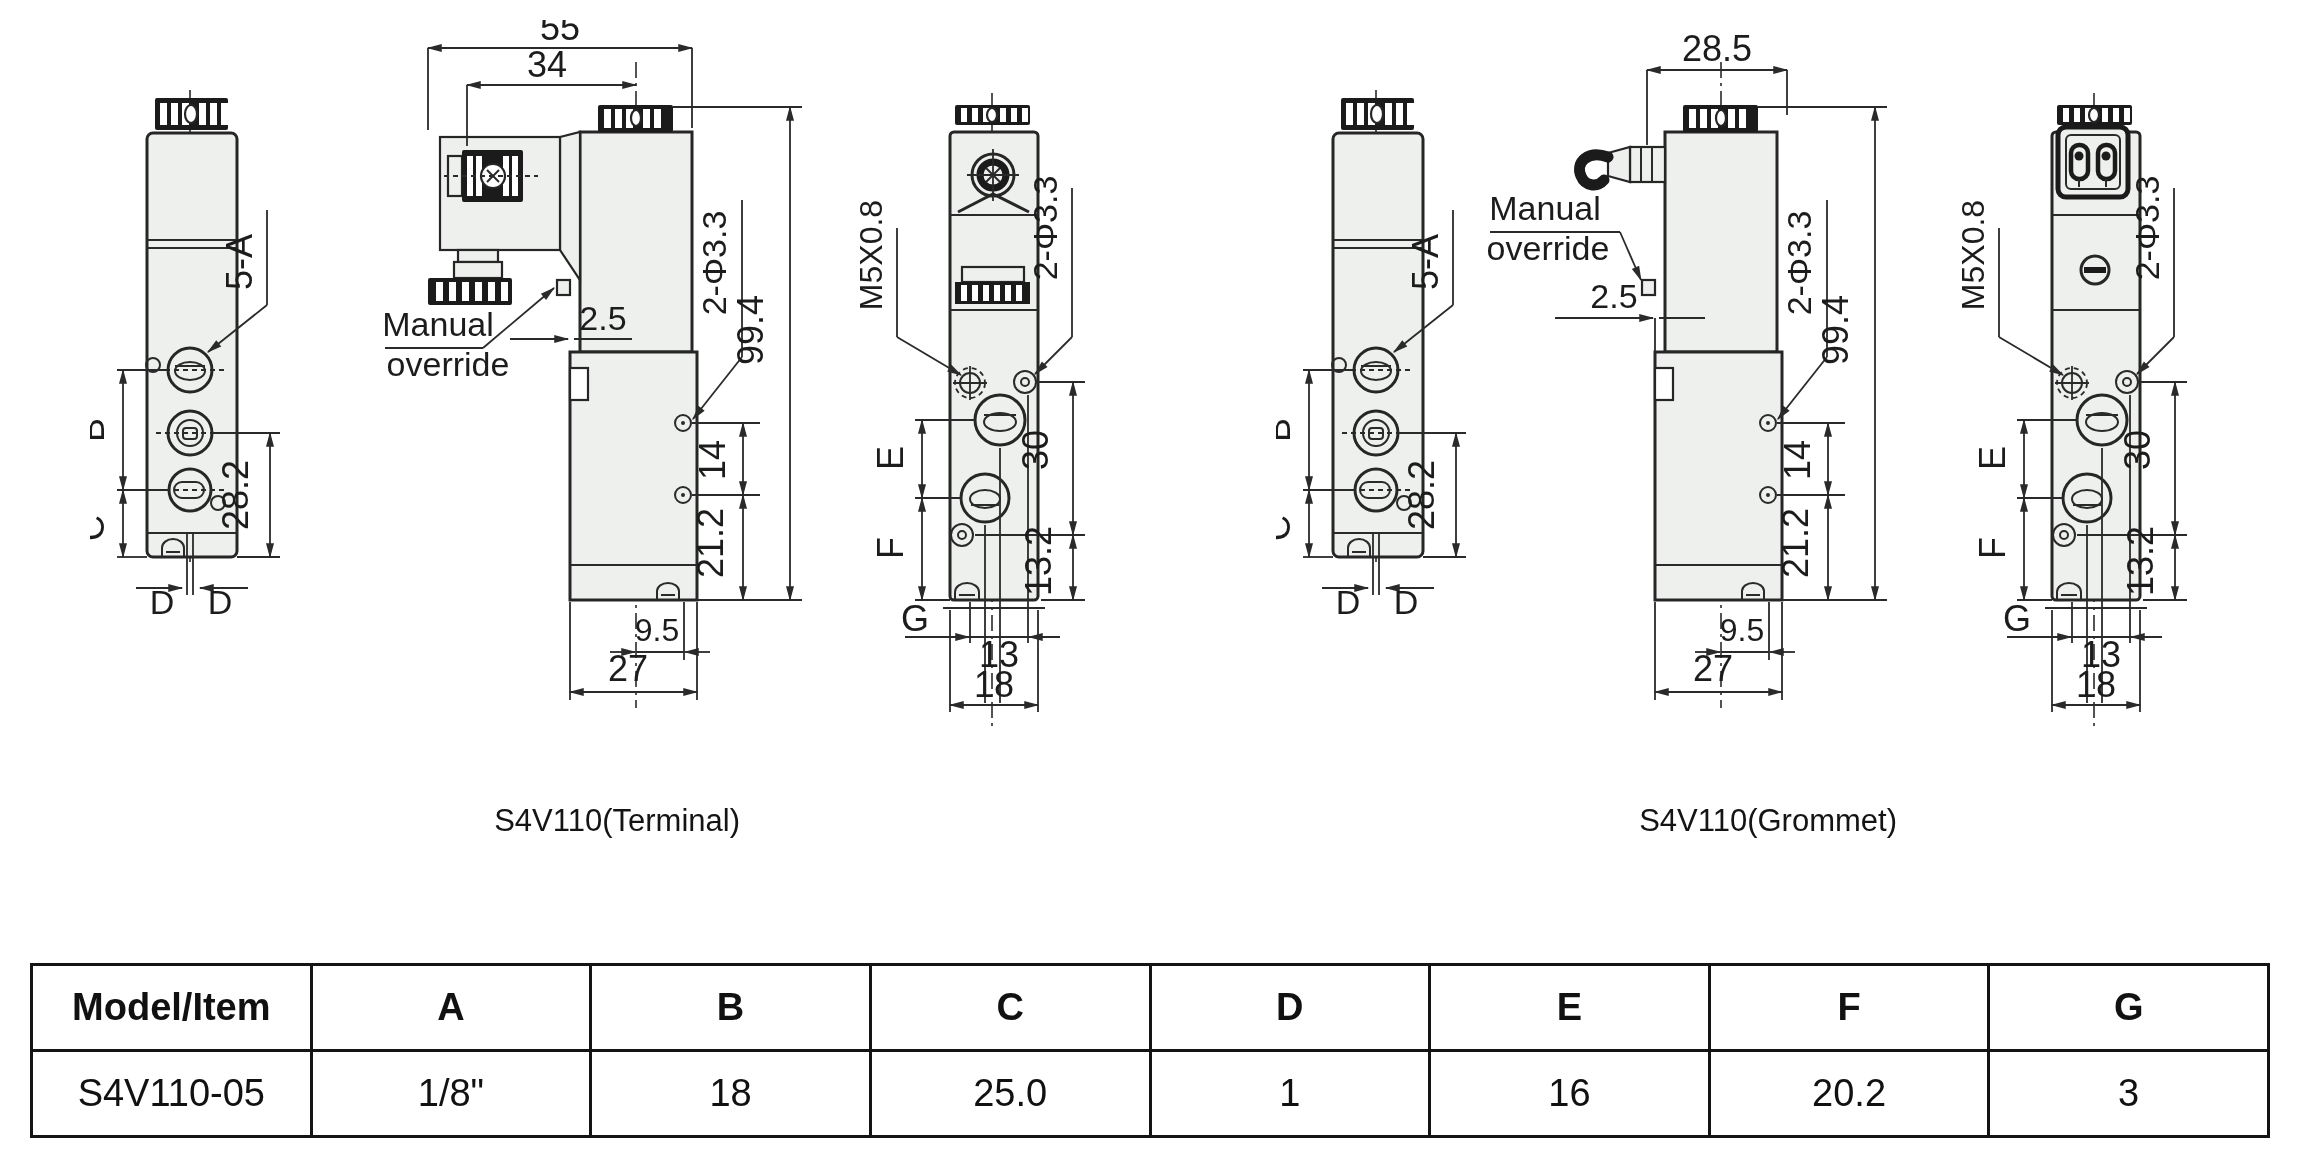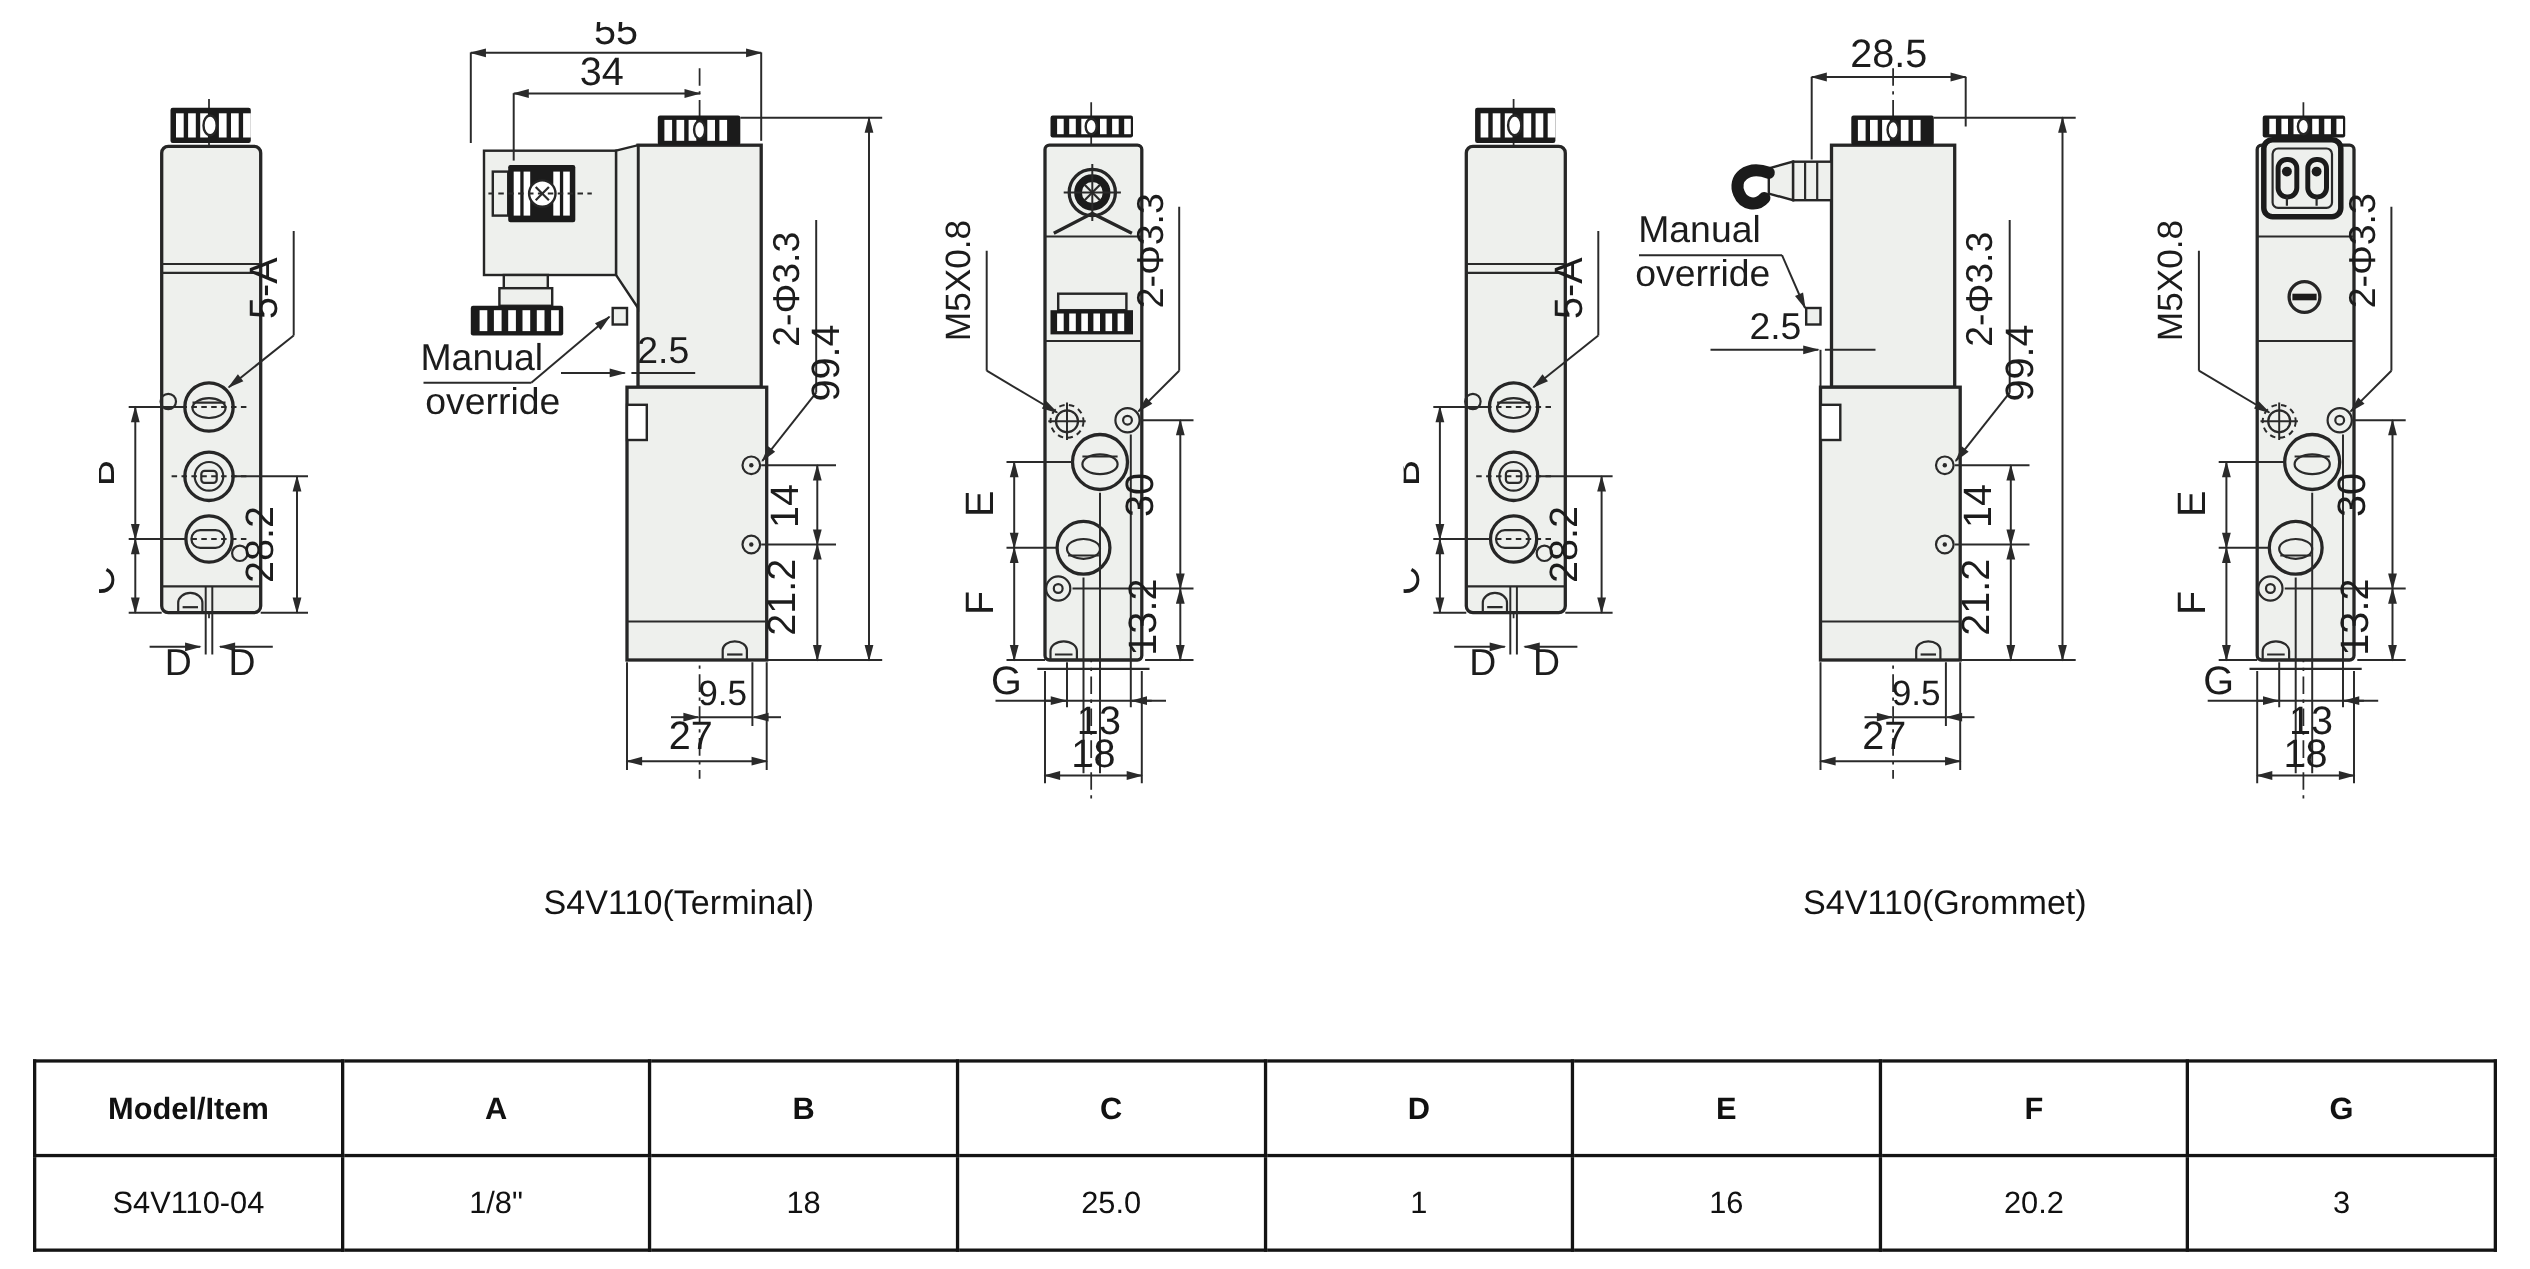--- a/index.html
+++ b/index.html
@@ -16,21 +16,21 @@
   .bf2{fill:#eef0ed;stroke:#262626;stroke-width:2.2}
   .wt2{fill:#ffffff;stroke:#262626;stroke-width:2.2}
   .dk{fill:#1b1b1b}
   .wt{fill:#ffffff}
   .dm{stroke:#2a2a2a;stroke-width:1.8;fill:none}
   .cl{stroke:#2a2a2a;stroke-width:1.6;fill:none;stroke-dasharray:16 5 3 5}
   .ds{stroke:#2a2a2a;stroke-width:1.8;fill:none;stroke-dasharray:5 4}
   #dim-table{position:absolute;left:30px;top:963px;width:2240px;height:167px;
      border-collapse:collapse;table-layout:fixed;background:#fff;}
   #dim-table th,#dim-table td{border:3px solid #141414;text-align:center;vertical-align:middle;
-     font-size:28px;color:#111;height:83px;padding:0;}
+     font-size:38px;color:#111;height:83px;padding:0;}
   #dim-table th{font-weight:bold;}
 </style>
 </head>
 <body>
 
 <div id="canvas">
 
 <svg width="0" height="0" style="position:absolute" aria-hidden="true">
   <defs>
     <marker id="ah" viewBox="0 0 12 8" refX="11" refY="4" markerWidth="16" markerHeight="10" orient="auto-start-reverse" markerUnits="userSpaceOnUse">
@@ -362,21 +362,21 @@
       <th>B</th>
       <th>C</th>
       <th>D</th>
       <th>E</th>
       <th>F</th>
       <th>G</th>
     </tr>
   </thead>
   <tbody>
     <tr>
-      <td>S4V110-04</td>
+      <td>S4V110-05</td>
       <td>1/8"</td>
       <td>18</td>
       <td>25.0</td>
       <td>1</td>
       <td>16</td>
       <td>20.2</td>
       <td>3</td>
     </tr>
   </tbody>
 </table>

